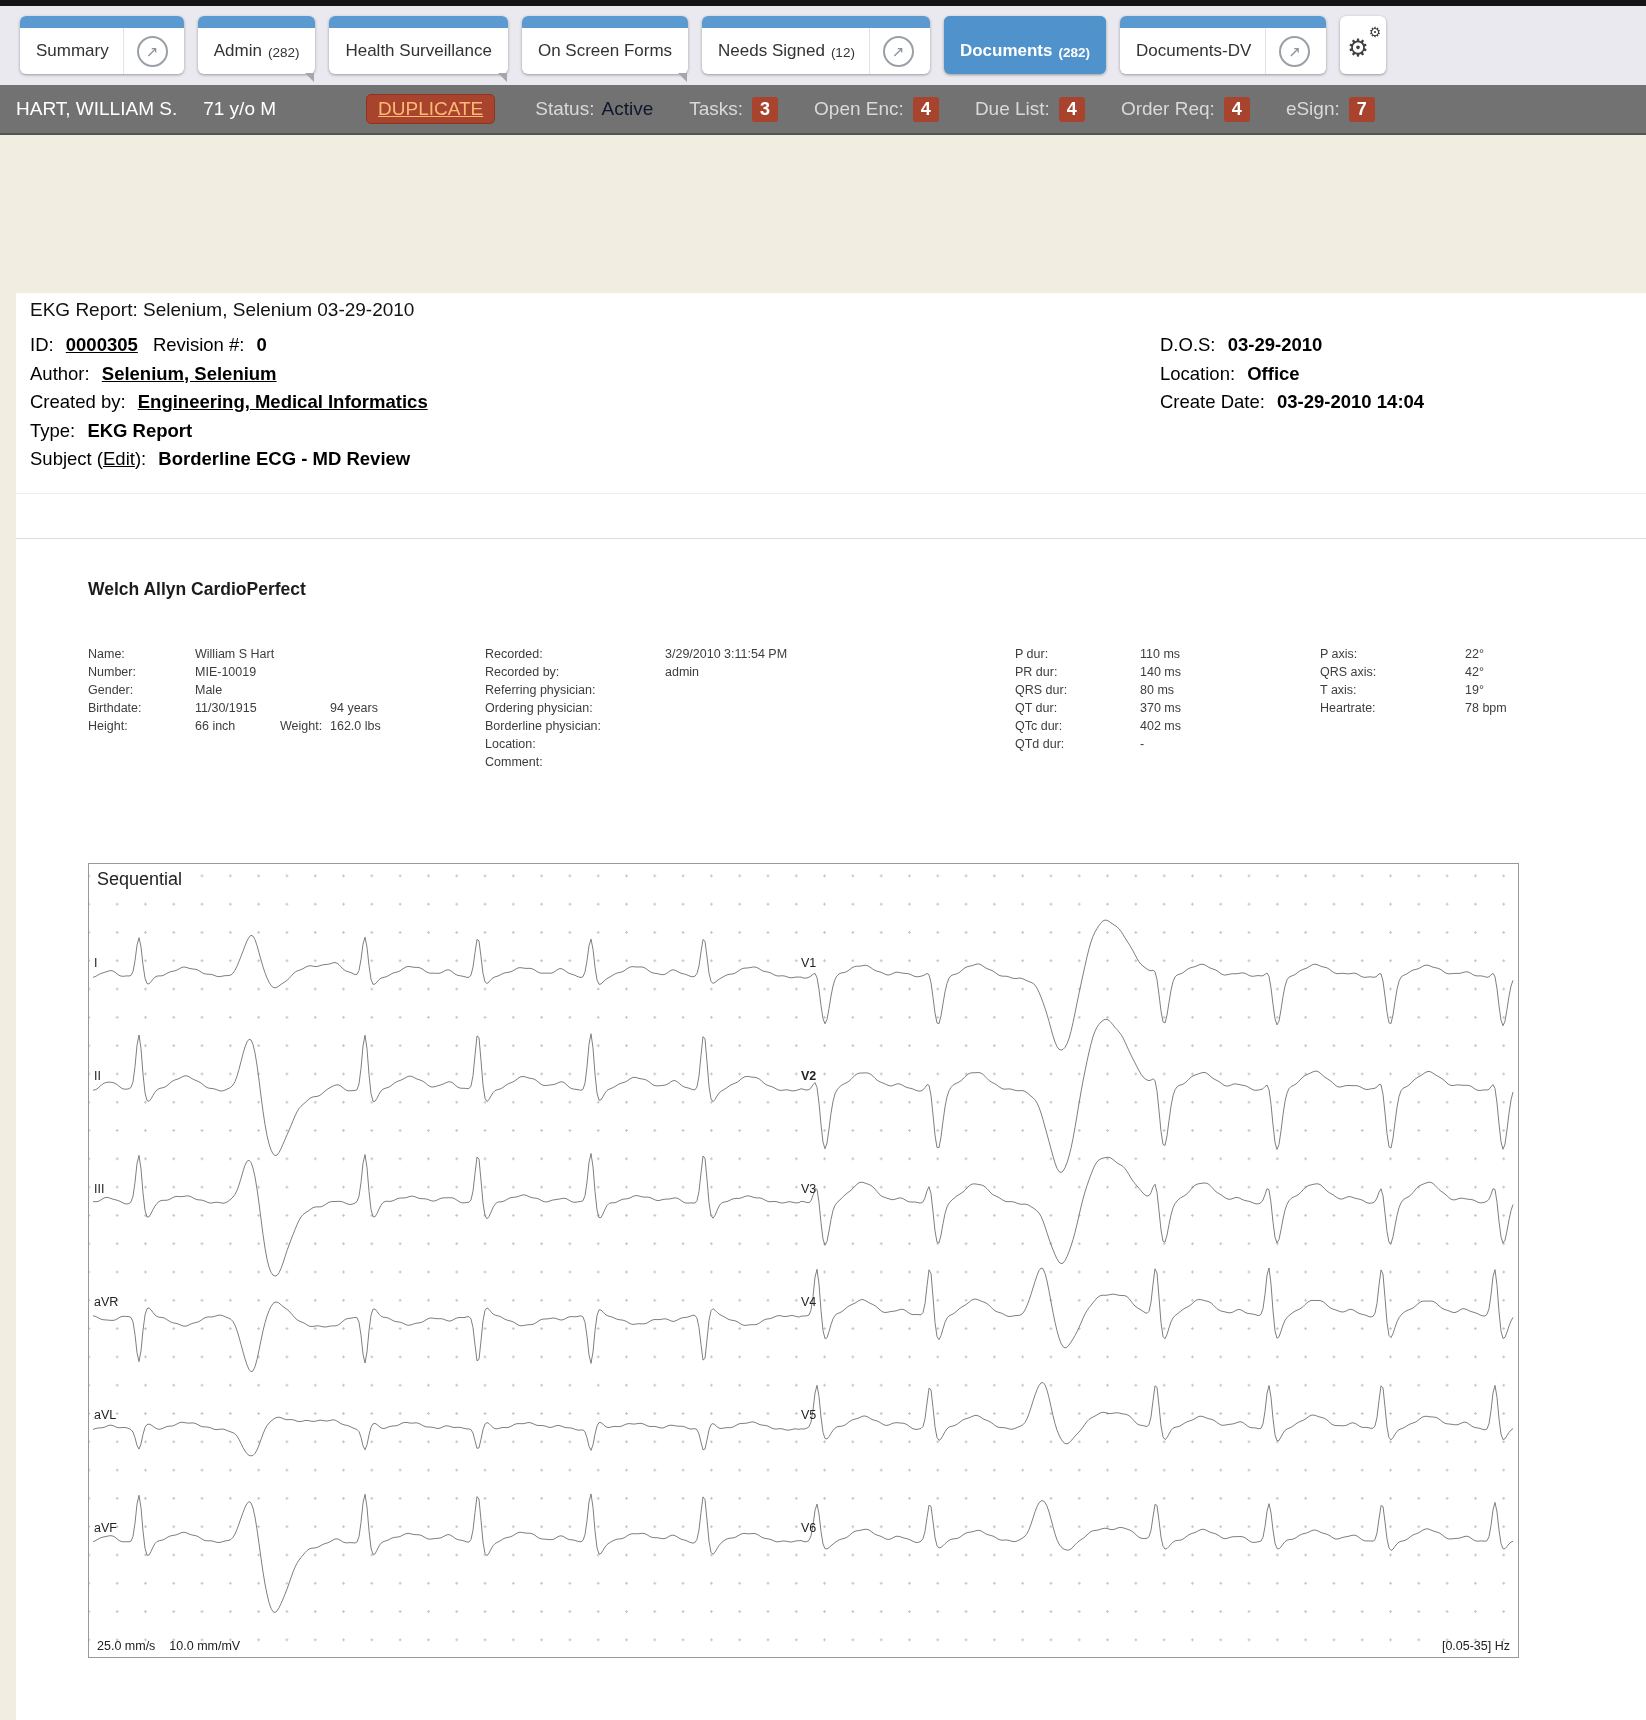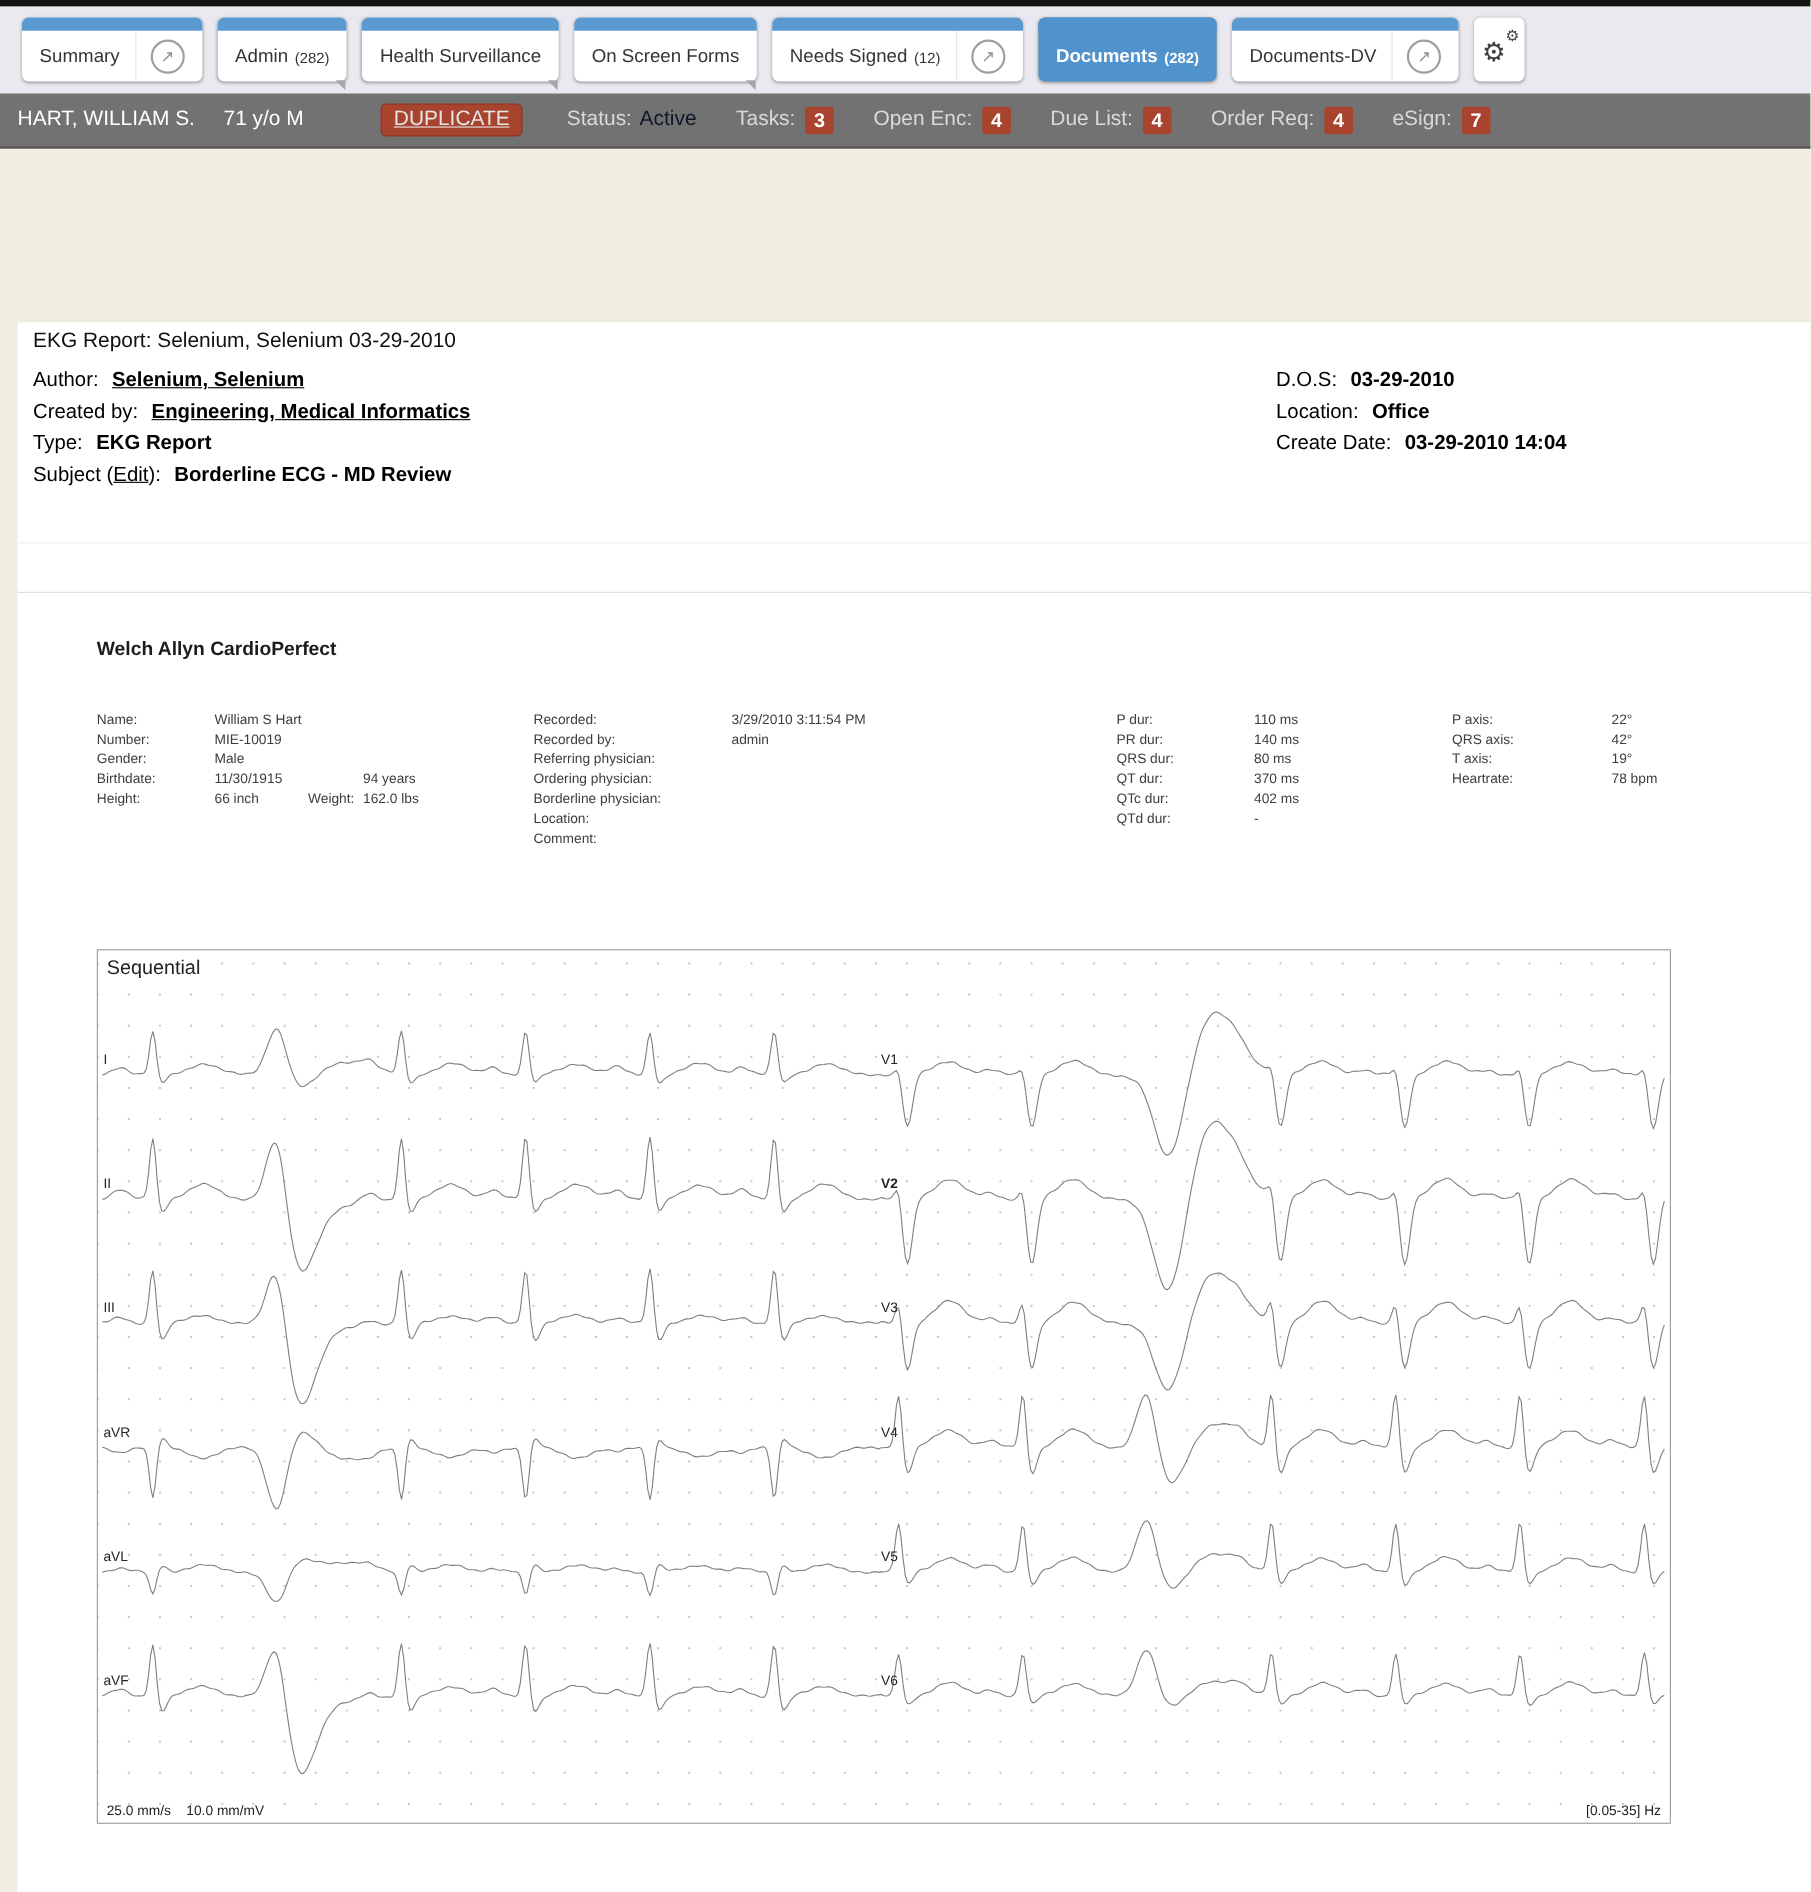--- a/index.html
+++ b/index.html
@@ -34,22 +34,22 @@
   .gearbtn{position:relative;width:46px;height:58px;background:#fff;border-radius:6px;
            box-shadow:0 1px 3px rgba(0,0,0,.35);cursor:pointer;flex:0 0 auto;}
   .gear-main{position:absolute;left:7px;top:20px;font-size:24px;color:#3f3f3f;line-height:1;}
   .gear-small{position:absolute;right:5px;top:9px;font-size:14px;color:#3f3f3f;line-height:1;}
   
   .patientbar{position:absolute;top:85px;left:0;width:100%;height:50px;background:var(--pbar);
               border-bottom:2px solid #545454;box-sizing:border-box;display:flex;align-items:center;
               color:#fff;font-size:19px;white-space:nowrap;}
   .pname{margin-left:16px;font-weight:500;}
   .page{margin-left:26px;}
-  .dupbtn{margin-left:70px;background:var(--badge);border:1px solid #8e3322;border-radius:5px;
-          padding:3px 11px;color:#e5e5e5;text-decoration:underline;cursor:pointer;}
+  .dupbtn{margin-left:90px;background:var(--badge);border:1px solid #8e3322;border-radius:5px;
+          padding:3px 11px;color:#fdba74;text-decoration:underline;cursor:pointer;}
   .plabel{color:#d9d9d9;}
   .pval{color:#0f172a;margin-left:7px;}
   .grp{display:flex;align-items:center;}
   .g-status{margin-left:40px;}
   .g-ctr{margin-left:36px;}
   .badge{background:var(--badge);color:#fff;font-weight:bold;font-size:18px;
          padding:2px 8px;border-radius:3px;margin-left:9px;cursor:pointer;}
   
   .panel{position:absolute;left:16px;top:293px;width:1630px;height:1427px;background:#fff;}
   .doc-title{position:absolute;left:14px;top:6px;font-size:19px;color:#111;}
@@ -182,20 +182,26 @@
     <span class="plabel">eSign:</span>
     <span class="badge">7</span>
   </span>
 </div>
 
 <div class="panel">
   <div class="doc-title">EKG Report: Selenium, Selenium 03-29-2010</div>
 
   <div class="meta">
     <div>
+      <span>ID:</span>
+      <span class="lnk vsp">0000305</span>
+      <span class="ml">Revision #:</span>
+      <span class="b vsp">0</span>
+    </div>
+    <div>
       <span>Author:</span>
       <span class="lnk vsp">Selenium, Selenium</span>
     </div>
     <div>
       <span>Created by:</span>
       <span class="lnk vsp">Engineering, Medical Informatics</span>
     </div>
     <div>
       <span>Type:</span>
       <span class="b vsp">EKG Report</span>

